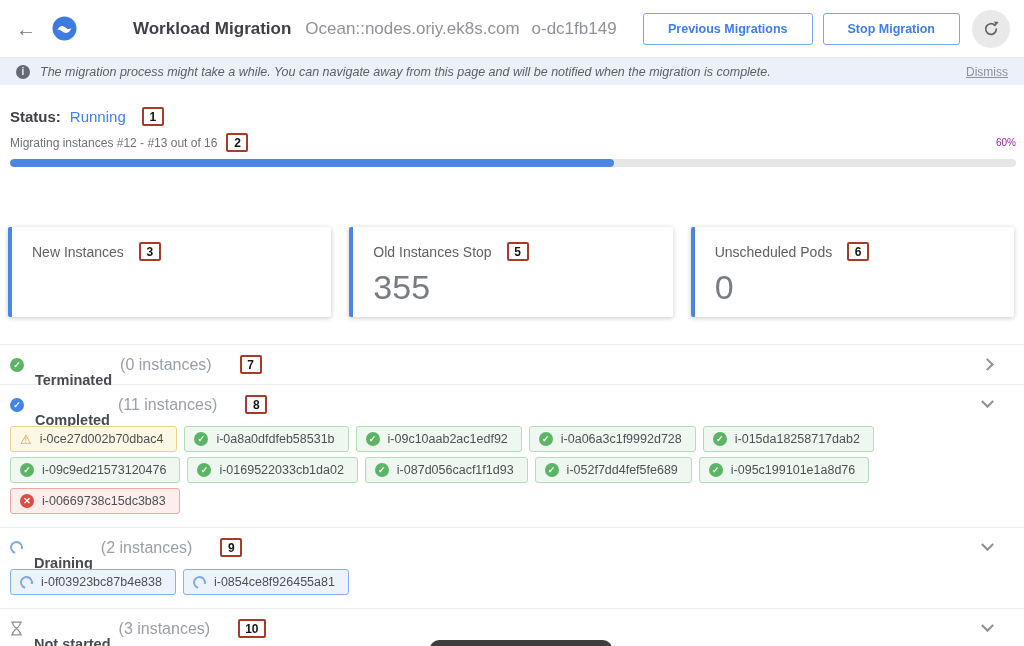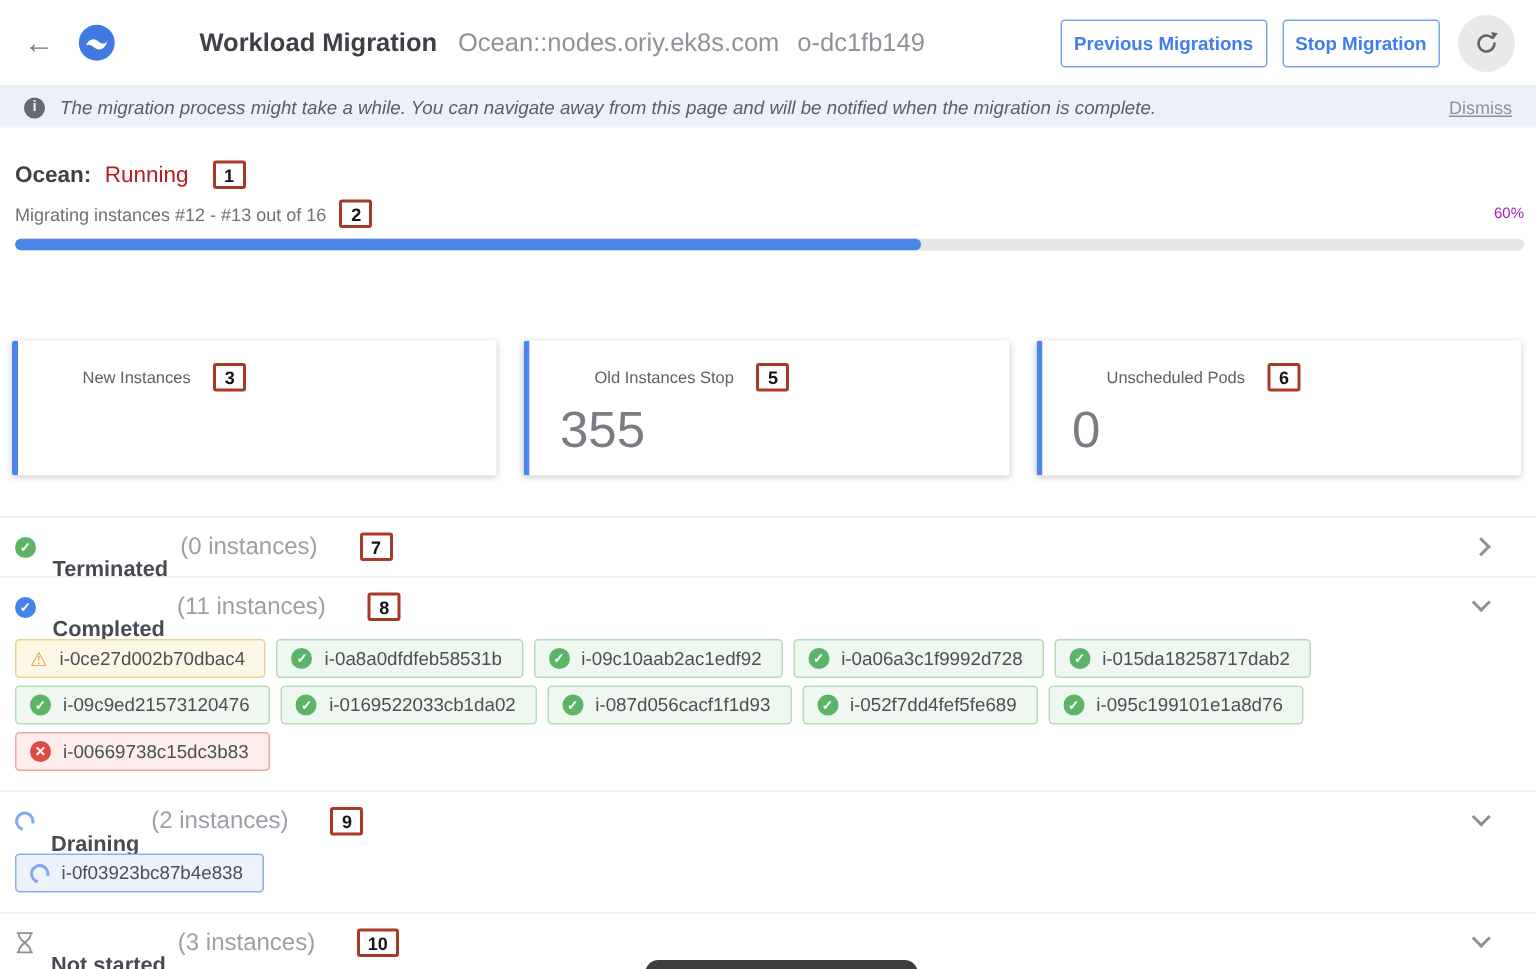--- a/index.html
+++ b/index.html
@@ -9,21 +9,21 @@
   
   .header { display:flex; align-items:center; height:58px; padding:0 14px 0 16px;
     border-bottom:1px solid #eaeaea; background:#fff; }
   .back { font-size:20px; color:#6f7680; margin-right:16px; cursor:pointer; line-height:1; }
   .logo { width:25px; height:25px; margin-right:12px; flex:0 0 auto; }
   .h-title { font-size:17px; font-weight:bold; color:#3d4147; margin-right:14px; white-space:nowrap;margin-left:44px; }
   .h-sub { font-size:17px; color:#8e9299; white-space:nowrap; }
   .h-sub2 { font-size:17px; color:#8e9299; margin-left:12px; white-space:nowrap; }
   .h-spacer { flex:1; }
   .btn-outline { background:#fff; border:1px solid #74a7f3; color:#3d7ef0; font-weight:bold;
-    font-size:12.5px; padding:8px 8px; border-radius:3px; margin-left:10px; cursor:pointer;
+    font-size:12.5px; padding:8px 24px; border-radius:3px; margin-left:10px; cursor:pointer;
     font-family:"Liberation Sans", sans-serif; white-space:nowrap; }
   .refresh-btn { width:38px; height:38px; border-radius:50%; background:#e9e9ea; border:none;
     margin-left:12px; display:flex; align-items:center; justify-content:center; cursor:pointer; }
 
   
   .banner { display:flex; align-items:center; background:#ecf0f9; padding:0 16px; height:27px; }
   .info-ic { width:14px; height:14px; border-radius:50%; background:#646b76; color:#ecf0f9;
     font-size:10px; font-weight:bold; display:inline-flex; align-items:center; justify-content:center;
     flex:0 0 auto; font-style:normal; }
   .banner-text { font-size:12.5px; color:#595f68; margin-left:10px;font-style:italic; }
@@ -31,35 +31,35 @@
 
   
   .ann { display:inline-flex; align-items:center; justify-content:center; min-width:22px; height:19px;
     padding:0 5px; border:2px solid #a83a28; background:#fff; color:#141414; font-weight:bold;
     font-size:12px; border-radius:2px; line-height:1; flex:0 0 auto; }
 
   
   .status-block { padding:22px 8px 0 10px; }
   .status-line { display:flex; align-items:center; }
   .status-label { font-size:15px; font-weight:bold; color:#3d4147; }
-  .status-value { font-size:15px; color:#b91c1c; margin-left:9px; }
+  .status-value { font-size:15px; color:#3b82f6; margin-left:9px; }
   .status-line .ann { margin-left:16px; }
   .prog-line { display:flex; align-items:center; margin-top:7px; }
   .prog-label { font-size:12px; color:#6d7publicity278; color:#6d7278; }
   .prog-line .ann { margin-left:9px; }
   .prog-pct { margin-left:auto; font-size:10px; color:#a21caf; }
   .bar { margin:7px 0 0 0; height:8px; border-radius:4px; background:#e6e6e6; overflow:hidden; }
   .bar-fill { height:100%; background:#4c85e8; border-radius:4px; }
 
   
   .cards { display:flex; gap:18px; margin:60px 10px 0 8px; }
   .card { flex:1; background:#fff; border-left:4px solid #4a86e8; border-radius:2px;
     box-shadow:0 1px 5px rgba(0,0,0,0.22); padding:15px 10px 10px 20px; height:90px; }
   .card-label-row { display:flex; align-items:center; }
-  .card-label { font-size:11px; color:#5d6166;margin-left:23px; }
+  .card-label { font-size:14px; color:#5d6166; }
   .card-label-row .ann { margin-left:15px; }
   .card-value { font-size:34px; font-weight:300; color:#787d83; margin-top:7px; }
 
   
   .sections { margin-top:27px; }
   .section { border-top:1px solid #ededed; padding:0 0 0 10px; }
   .sec-head { display:flex; align-items:center; height:39px; cursor:pointer; }
   .sec-title { font-size:14.5px; font-weight:bold; color:#474b51; margin-left:11px;margin-top:30px; }
   .sec-count { font-size:16px; color:#9aa0a7; margin-left:8px; }
   .sec-head .ann { margin-left:28px; }
@@ -116,21 +116,21 @@
 </div>
 
 <div class="banner">
   <span class="info-ic">i</span>
   <span class="banner-text">The migration process might take a while. You can navigate away from this page and will be notified when the migration is complete.</span>
   <span class="dismiss">Dismiss</span>
 </div>
 
 <div class="status-block">
   <div class="status-line">
-    <span class="status-label">Ocean:</span>
+    <span class="status-label">Status:</span>
     <span class="status-value">Running</span>
     <span class="ann">1</span>
   </div>
   <div class="prog-line">
     <span class="prog-label">Migrating instances #12 - #13 out of 16</span>
     <span class="ann">2</span>
     <span class="prog-pct">60%</span>
   </div>
   <div class="bar">
     <div class="bar-fill" style="width: 60%;"></div>
@@ -233,20 +233,24 @@
       <span class="ci spinner"></span>
       <span class="sec-title">Draining</span>
       <span class="sec-count">(2 instances)</span>
       <span class="ann">9</span>
       <span class="chev chev-down"></span>
     </div>
     <div class="chips">
       <span class="chip draining">
         <span class="ci spinner"></span>
         <span class="chip-text">i-0f03923bc87b4e838</span>
+      </span>
+      <span class="chip draining">
+        <span class="ci spinner"></span>
+        <span class="chip-text">i-0854ce8f926455a81</span>
       </span>
     </div>
   </div>
 
   <div class="section">
     <div class="sec-head">
       <svg class="hg" width="13" height="15" viewBox="0 0 12 14">
         <path d="M1 1h10 M1 13h10 M2.3 1.5c0 3 2.2 4 3.7 5.5 1.5-1.5 3.7-2.5 3.7-5.5 M2.3 12.5c0-3 2.2-4 3.7-5.5 1.5 1.5 3.7 2.5 3.7 5.5" stroke="#8b9097" stroke-width="1.2" fill="none"></path>
       </svg>
       <span class="sec-title">Not started</span>

